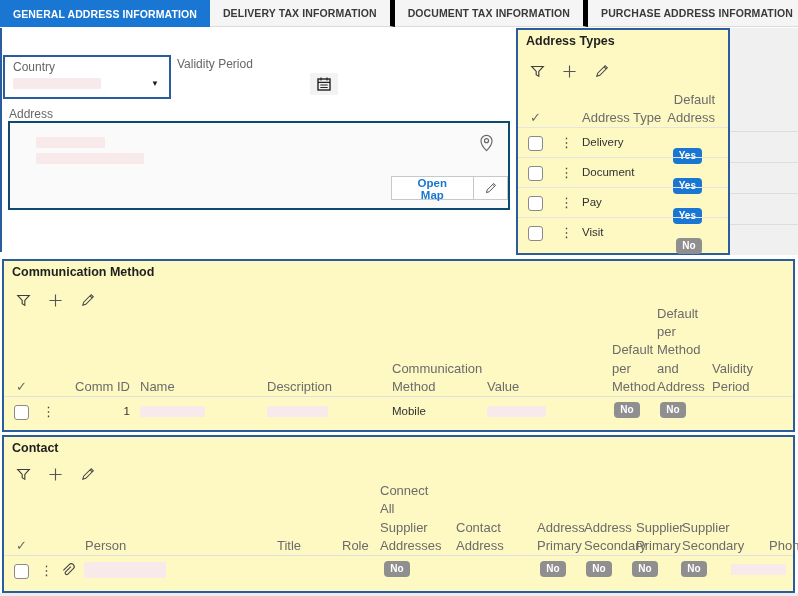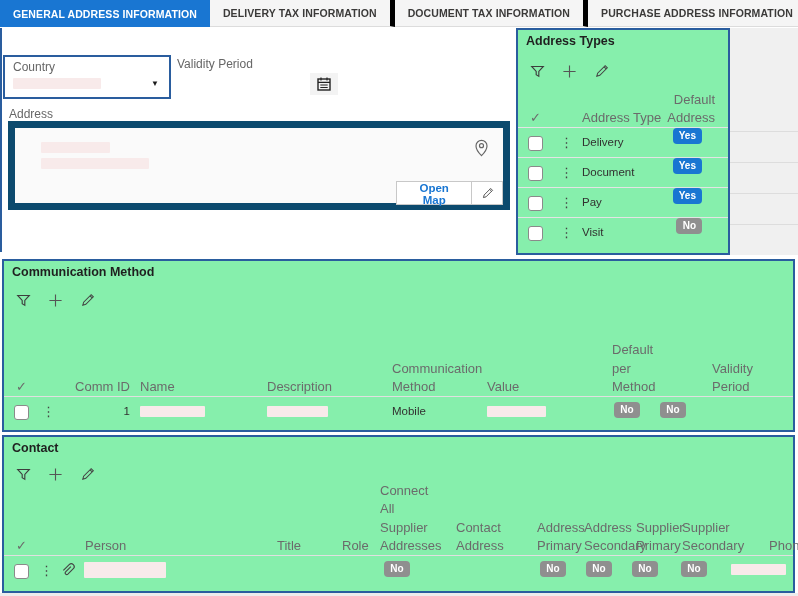--- a/index.html
+++ b/index.html
@@ -22,56 +22,56 @@
   .badge{display:inline-block;min-width:14px;text-align:center;padding:2px 6px;border-radius:4px;
          font-size:10px;font-weight:700;color:#fff;line-height:1.2;}
   .badge.yes{background:#1976d2;}
   .badge.no{background:#8f8f8f;}
   .checkbox{display:inline-block;width:13px;height:13px;border:1px solid #8a8a8a;border-radius:3px;background:#fff;}
   .kebab{font-size:13px;color:#444;line-height:1;}
   .hcheck{font-size:11px;color:#a6a6a6;}
   .icon-btn{background:none;border:none;padding:0;cursor:pointer;display:inline-flex;align-items:center;}
   .hdr{position:absolute;bottom:0;font-size:13px;color:#6b6b6b;line-height:1.4;}
   .celltxt{font-size:11.5px;color:#323130;}
-  .panel{position:absolute;background:#86efac;border:2px solid #2a5d9e;box-sizing:border-box;}
+  .panel{position:absolute;background:#fef9c3;border:2px solid #2a5d9e;box-sizing:border-box;}
   .ptitle{position:absolute;left:8px;top:4px;font-size:12.5px;font-weight:700;color:#1f1f1f;}
   .toolbar{position:absolute;left:12px;display:flex;gap:17px;align-items:center;}
   
   .left-accent{position:absolute;left:0;top:28px;width:2px;height:224px;background:#2a5d9e;}
   .country-box{position:absolute;left:3px;top:55px;width:168px;height:44px;border:2px solid #2a5d9e;
                box-sizing:border-box;background:#fff;padding:3px 8px;}
   .country-val{display:flex;align-items:center;justify-content:space-between;margin-top:4px;}
   .caret{font-size:8px;color:#1a1a1a;margin-right:2px;}
   .vp-label{position:absolute;left:177px;top:57px;}
   .vp-input{position:absolute;left:177px;top:71px;width:161px;height:26px;background:#fff;
             display:flex;align-items:center;justify-content:flex-end;}
   .calcell{width:28px;height:22px;background:#f3f3f3;display:flex;align-items:center;justify-content:center;cursor:pointer;}
   .addr-label{position:absolute;left:9px;top:107px;}
   .addr-box{position:absolute;left:8px;top:121px;width:502px;height:89px;background:#fafafa;
-            border:7px solid #0c4a6e;box-sizing:border-box;}
+            border:2px solid #0c4a6e;box-sizing:border-box;}
   .addr-bar1{position:absolute;left:26px;top:14px;width:69px;}
   .addr-bar2{position:absolute;left:26px;top:30px;width:108px;}
   .addr-pin{position:absolute;right:13px;top:11px;}
   .mapbtns{position:absolute;left:381px;top:53px;display:flex;height:24px;}
   .openmap{background:#fff;border:1px solid #c8c8c8;padding:0 13px;font-size:11.5px;font-weight:700;
            color:#1976d2;cursor:pointer;font-family:inherit;}
   .editmap{background:#fff;border:1px solid #c8c8c8;border-left:none;width:34px;display:flex;
            align-items:center;justify-content:center;cursor:pointer;}
   
   .at-panel{left:516px;top:28px;width:214px;height:227px;}
   .at-toolbar{top:34px;}
   .at-hdrrow{position:absolute;left:0;top:60px;width:210px;height:37px;}
   .at-h0{left:12px;}
   .at-h1{left:64px;width:80px;}
   .at-h2{right:13px;width:52px;text-align:right;}
   .at-row{position:absolute;left:0;width:210px;height:30px;border-top:1px solid #e4e4e4;}
   .at-row .checkbox{position:absolute;left:10px;top:8px;}
   .at-row .kebab{position:absolute;left:42px;top:8px;}
   .at-row .celltxt{position:absolute;left:64px;top:8px;}
-  .at-row .badge{position:absolute;right:26px;top:0;text-align:right;}
+  .at-row .badge{position:absolute;right:26px;top:20px;}
   .gray-right{position:absolute;left:730px;top:28px;width:68px;height:227px;background:#f0f0f0;}
   .gray-line{position:absolute;left:0;width:68px;height:1px;background:#dddddd;}
   
   .cm-panel{left:2px;top:259px;width:793px;height:173px;}
   .cm-toolbar{top:32px;}
   .cm-hdrrow{position:absolute;left:0;top:60px;width:789px;height:75px;border-bottom:1px solid #e0e0e0;}
   .cm-c0{left:12px;}
   .cm-c1{left:56px;width:70px;text-align:right;}
   .cm-c2{left:136px;width:120px;}
   .cm-c3{left:263px;width:120px;}
@@ -247,20 +247,21 @@
     </button>
   </div>
   <div class="cm-hdrrow">
     <span class="hdr cm-c0 hcheck">✓</span>
     <span class="hdr cm-c1">Comm ID</span>
     <span class="hdr cm-c2">Name</span>
     <span class="hdr cm-c3">Description</span>
     <span class="hdr cm-c4">Communication Method</span>
     <span class="hdr cm-c5">Value</span>
     <span class="hdr cm-c6">Default per Method</span>
+    <span class="hdr cm-c7">Default per Method and Address</span>
     <span class="hdr cm-c8">Validity Period</span>
   </div>
   <div class="cm-row">
     <span class="checkbox"></span>
     <span class="kebab">⋮</span>
     <span class="celltxt cm-id">1</span>
     <span class="redact cm-name"></span>
     <span class="redact cm-desc"></span>
     <span class="celltxt cm-method">Mobile</span>
     <span class="redact cm-value"></span>

